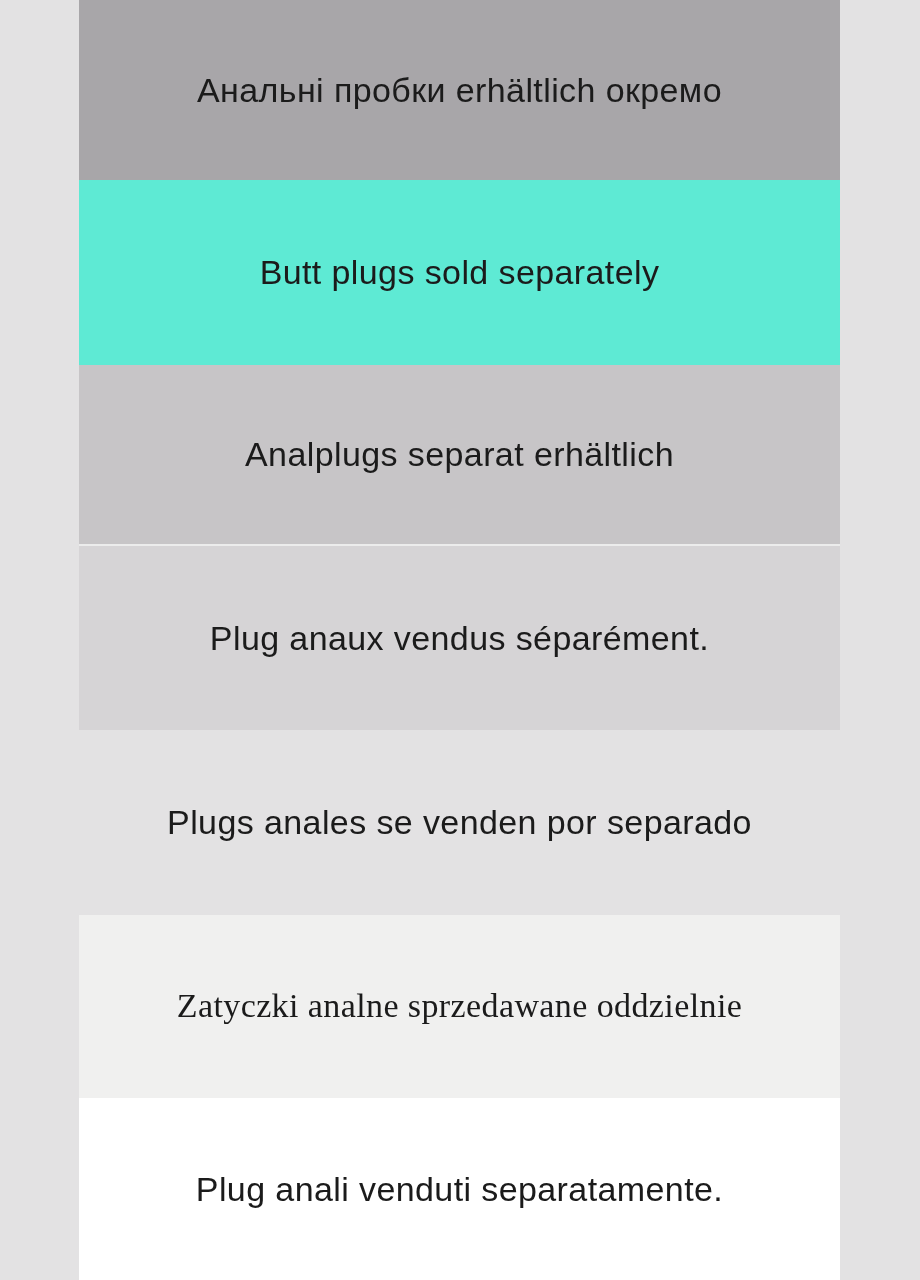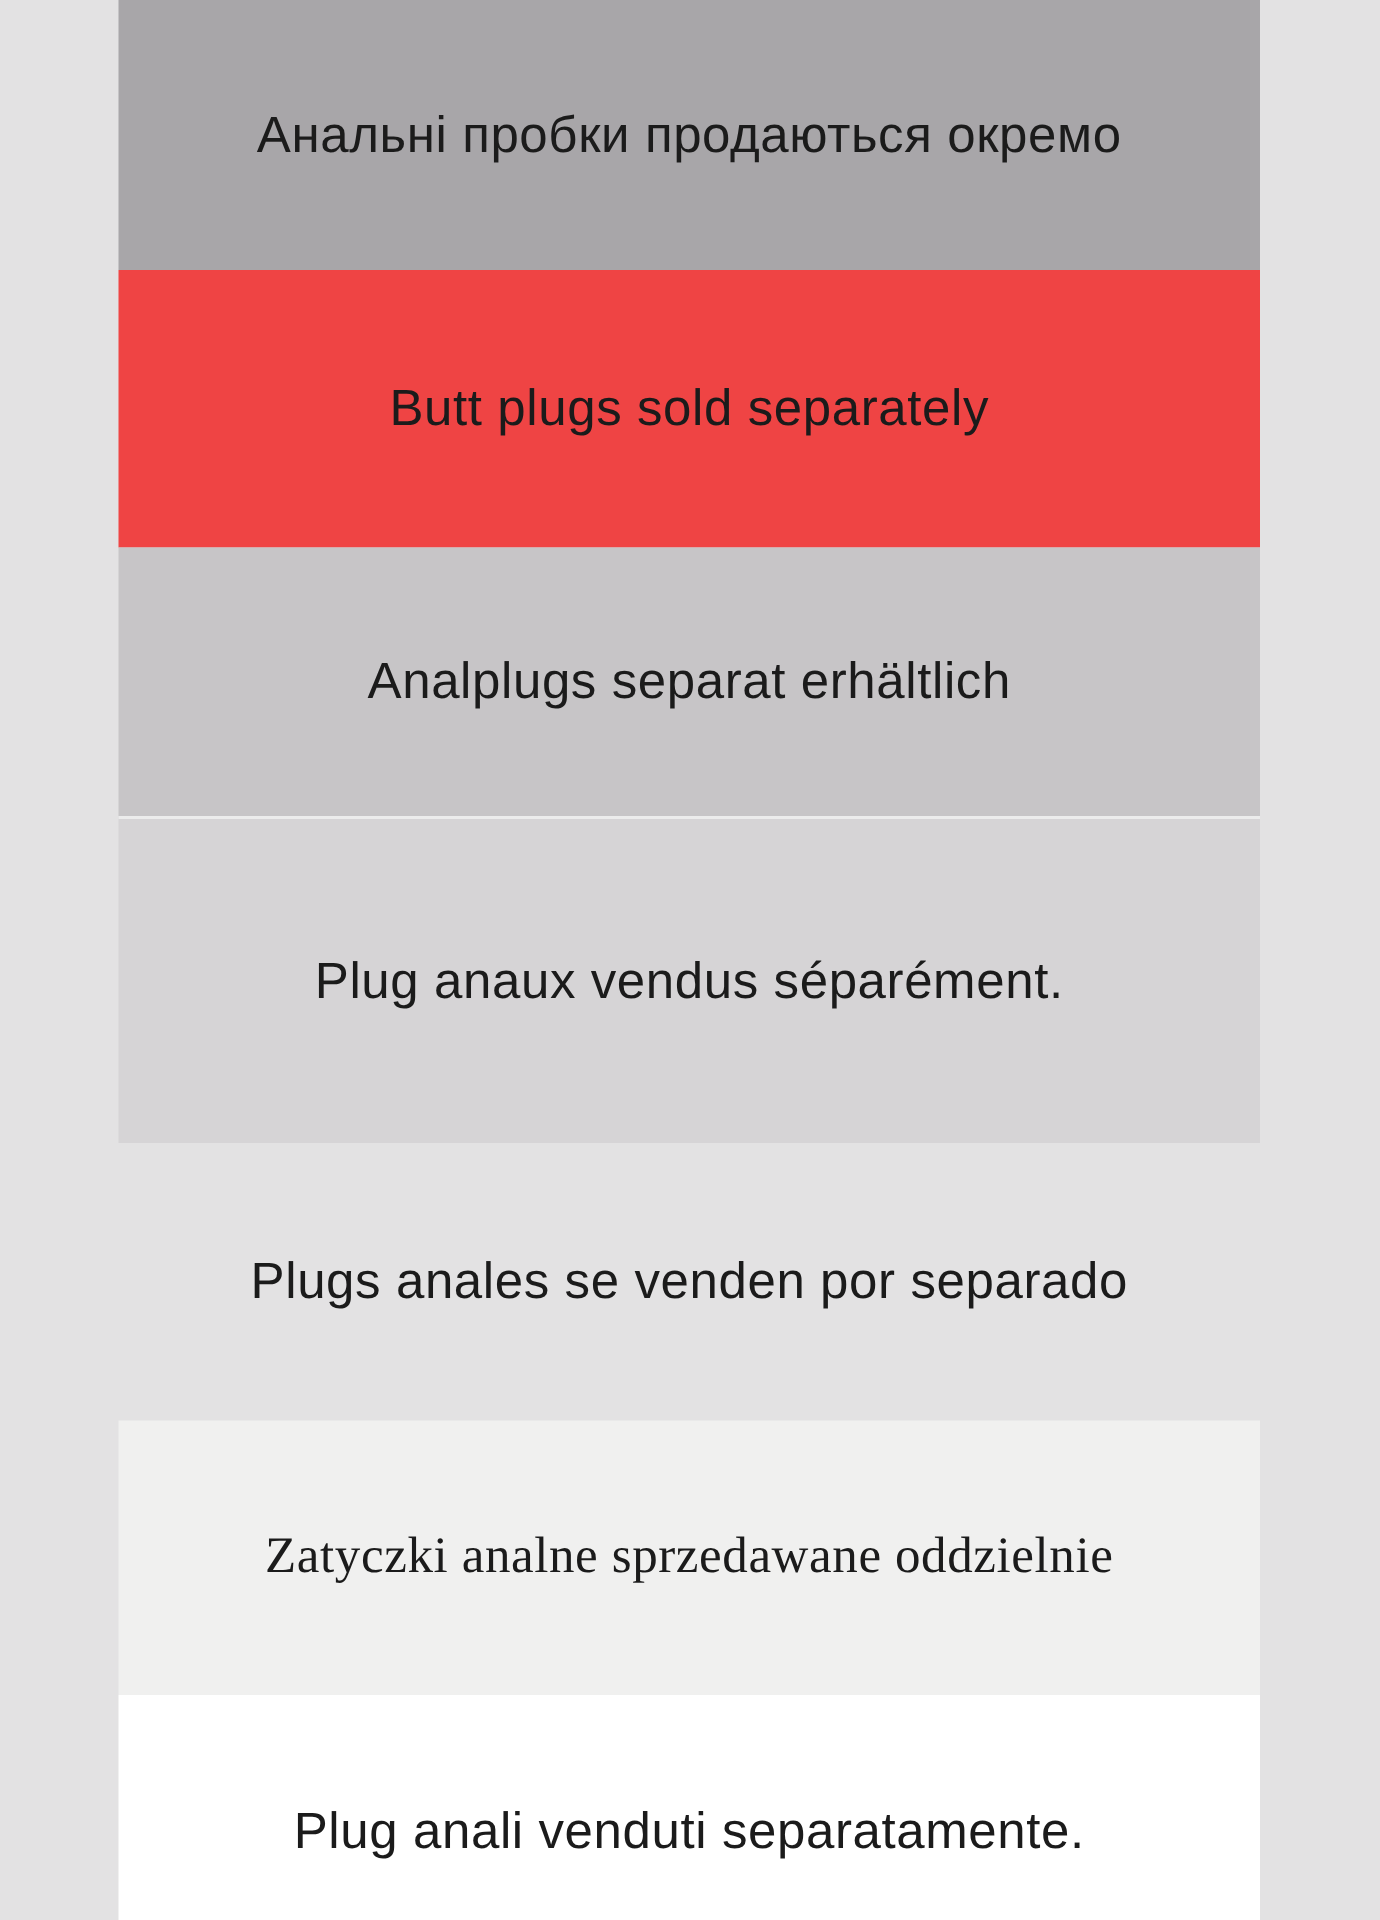--- a/index.html
+++ b/index.html
@@ -26,35 +26,35 @@
   .band-text {
     font-size: 34px;
     line-height: 1.25;
     letter-spacing: 0.4px;
     color: var(--text-color, #1b1b1b);
     white-space: nowrap;
   }
   .band-1 { height: 180px; }
   .band-2 { height: 185px; }
   .band-3 { height: 179px; text-align: center; }
-  .band-4 { height: 218px; border-top: 2px solid #ececec; }
+  .band-4 { height: 186px; border-top: 2px solid #ececec; }
   .band-5 { height: 185px; }
   .band-6 { height: 183px; font-family: Liberation Serif, serif; }
   .band-7 { height: 182px; }
 </style>
 </head>
 <body>
 
 <div class="screen">
 
   <div class="band band-1" style="background: rgb(168, 166, 169);">
-    <span class="band-text">Анальні пробки продаються окремо</span>
+    <span class="band-text">Анальні пробки erhältlich окремо</span>
   </div>
 
-  <div class="band band-2" style="background: #ef4444;">
+  <div class="band band-2" style="background: #5eead4;">
     <span class="band-text">Butt plugs sold separately</span>
   </div>
 
   <div class="band band-3" style="background: rgb(199, 197, 199);">
     <span class="band-text">Analplugs separat erhältlich</span>
   </div>
 
   <div class="band band-4" style="background: rgb(214, 212, 214);">
     <span class="band-text">Plug anaux vendus séparément.</span>
   </div>

